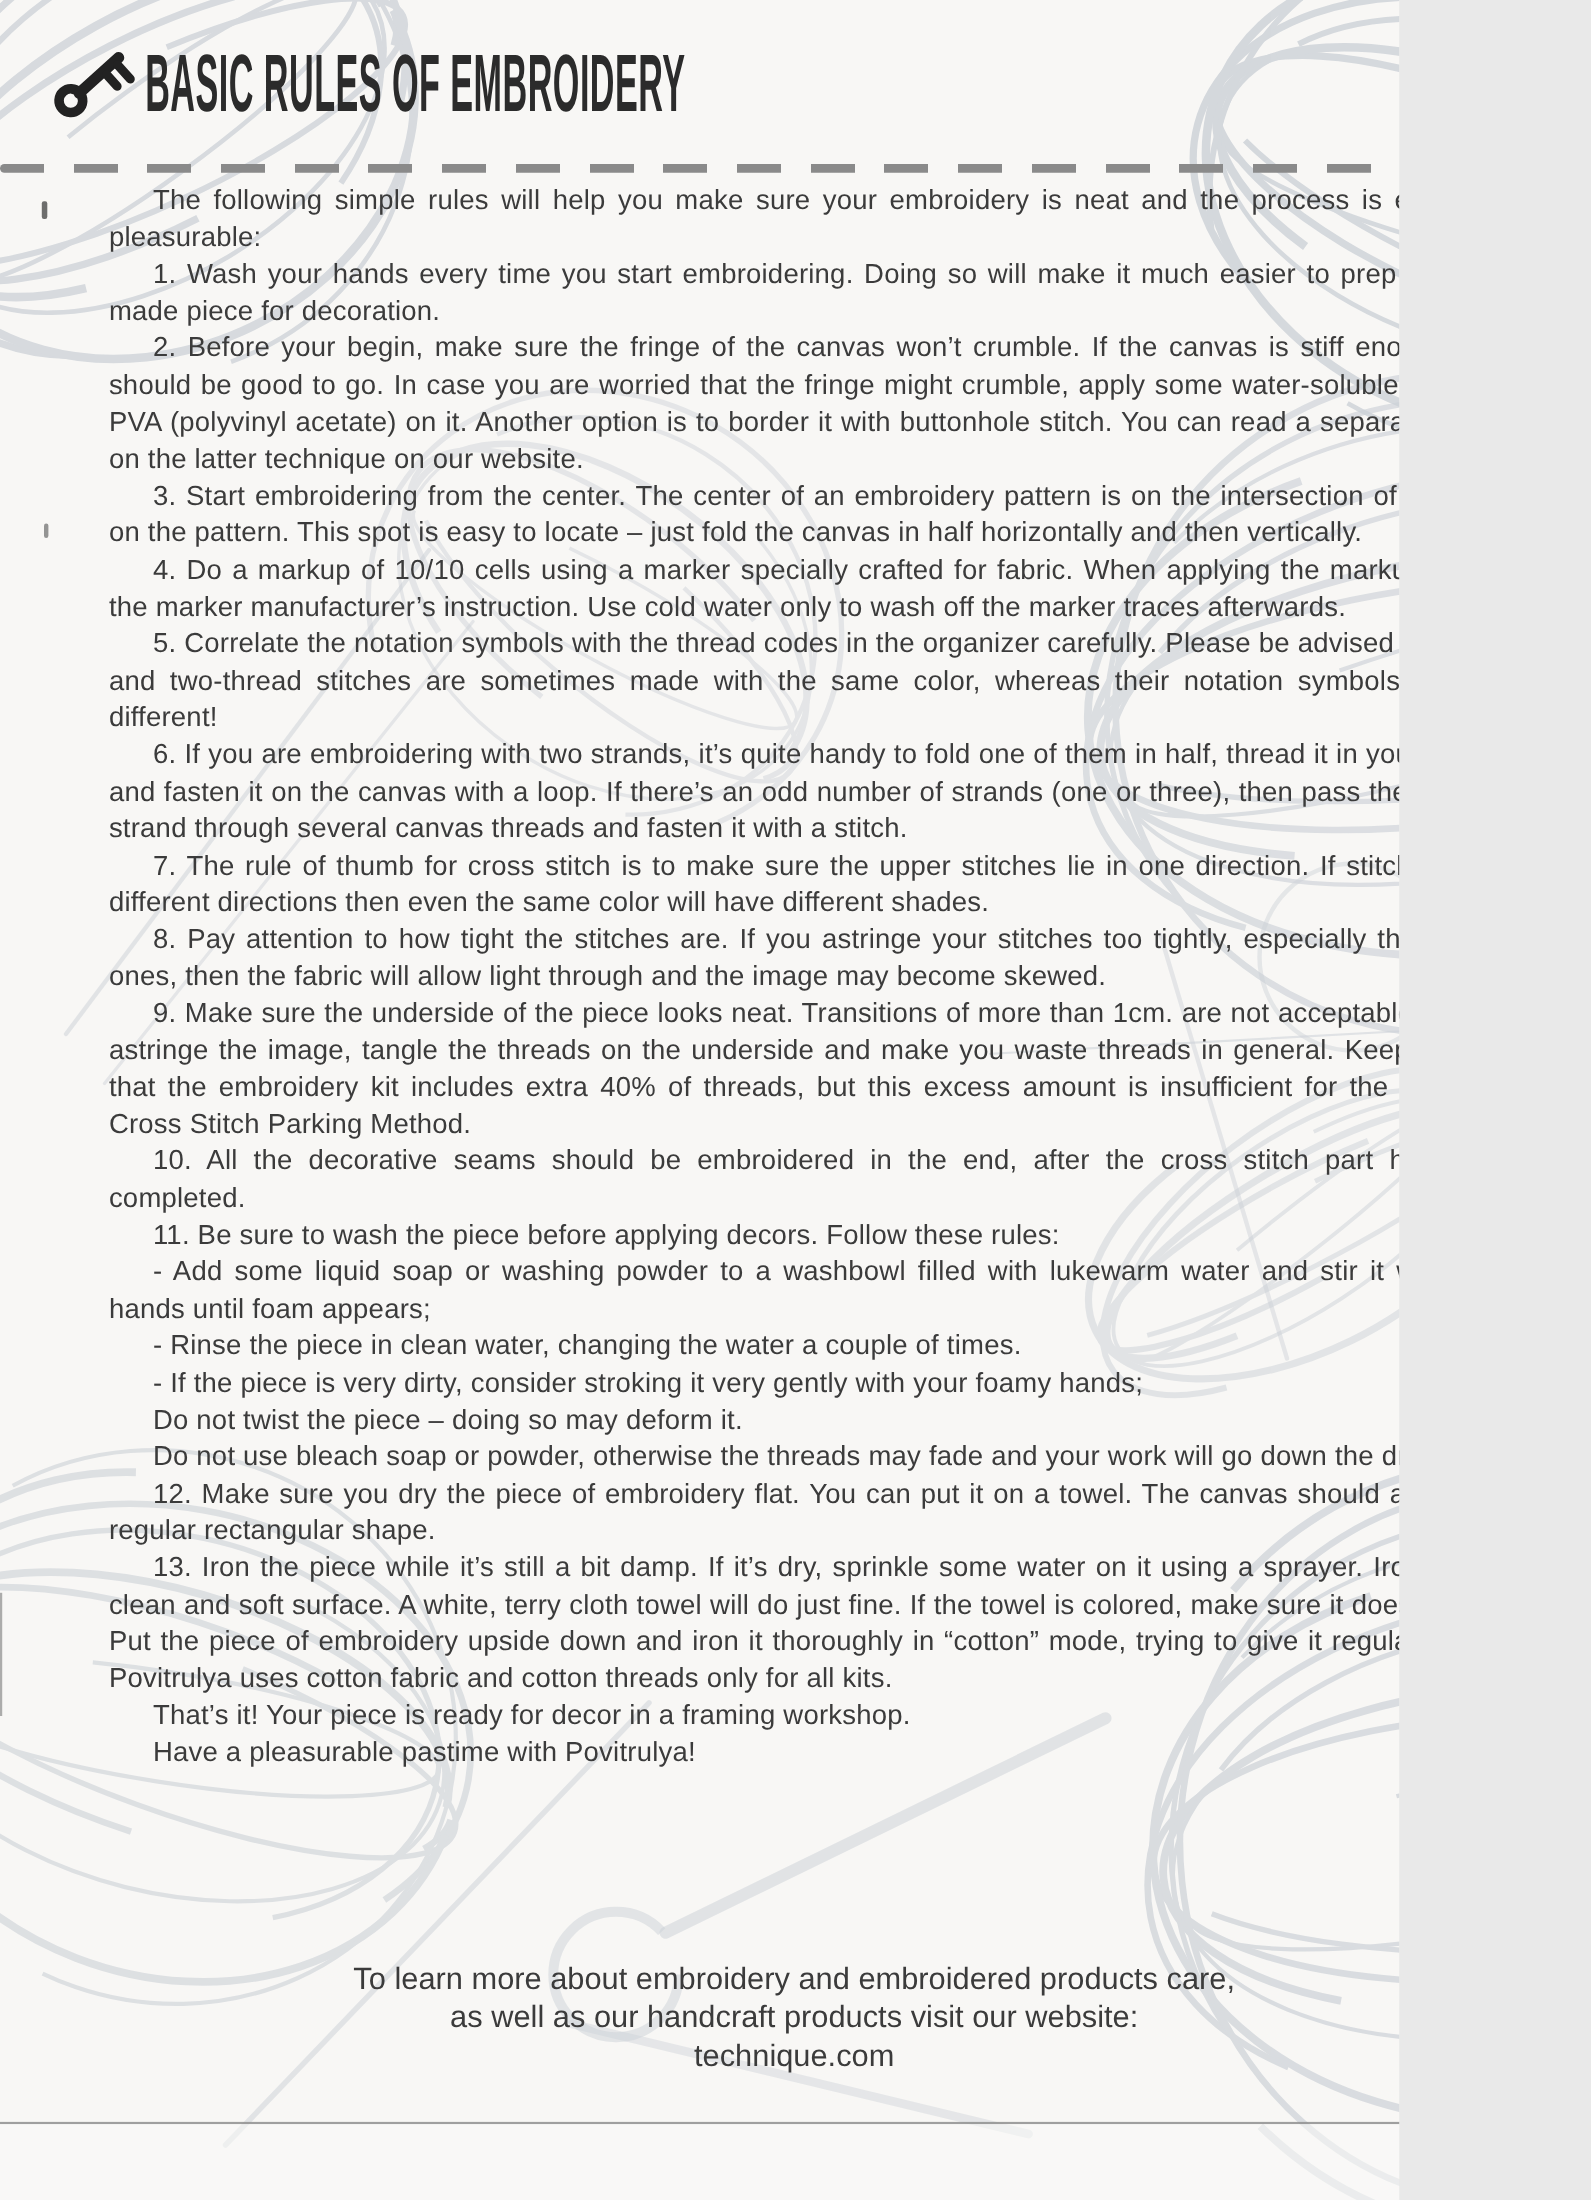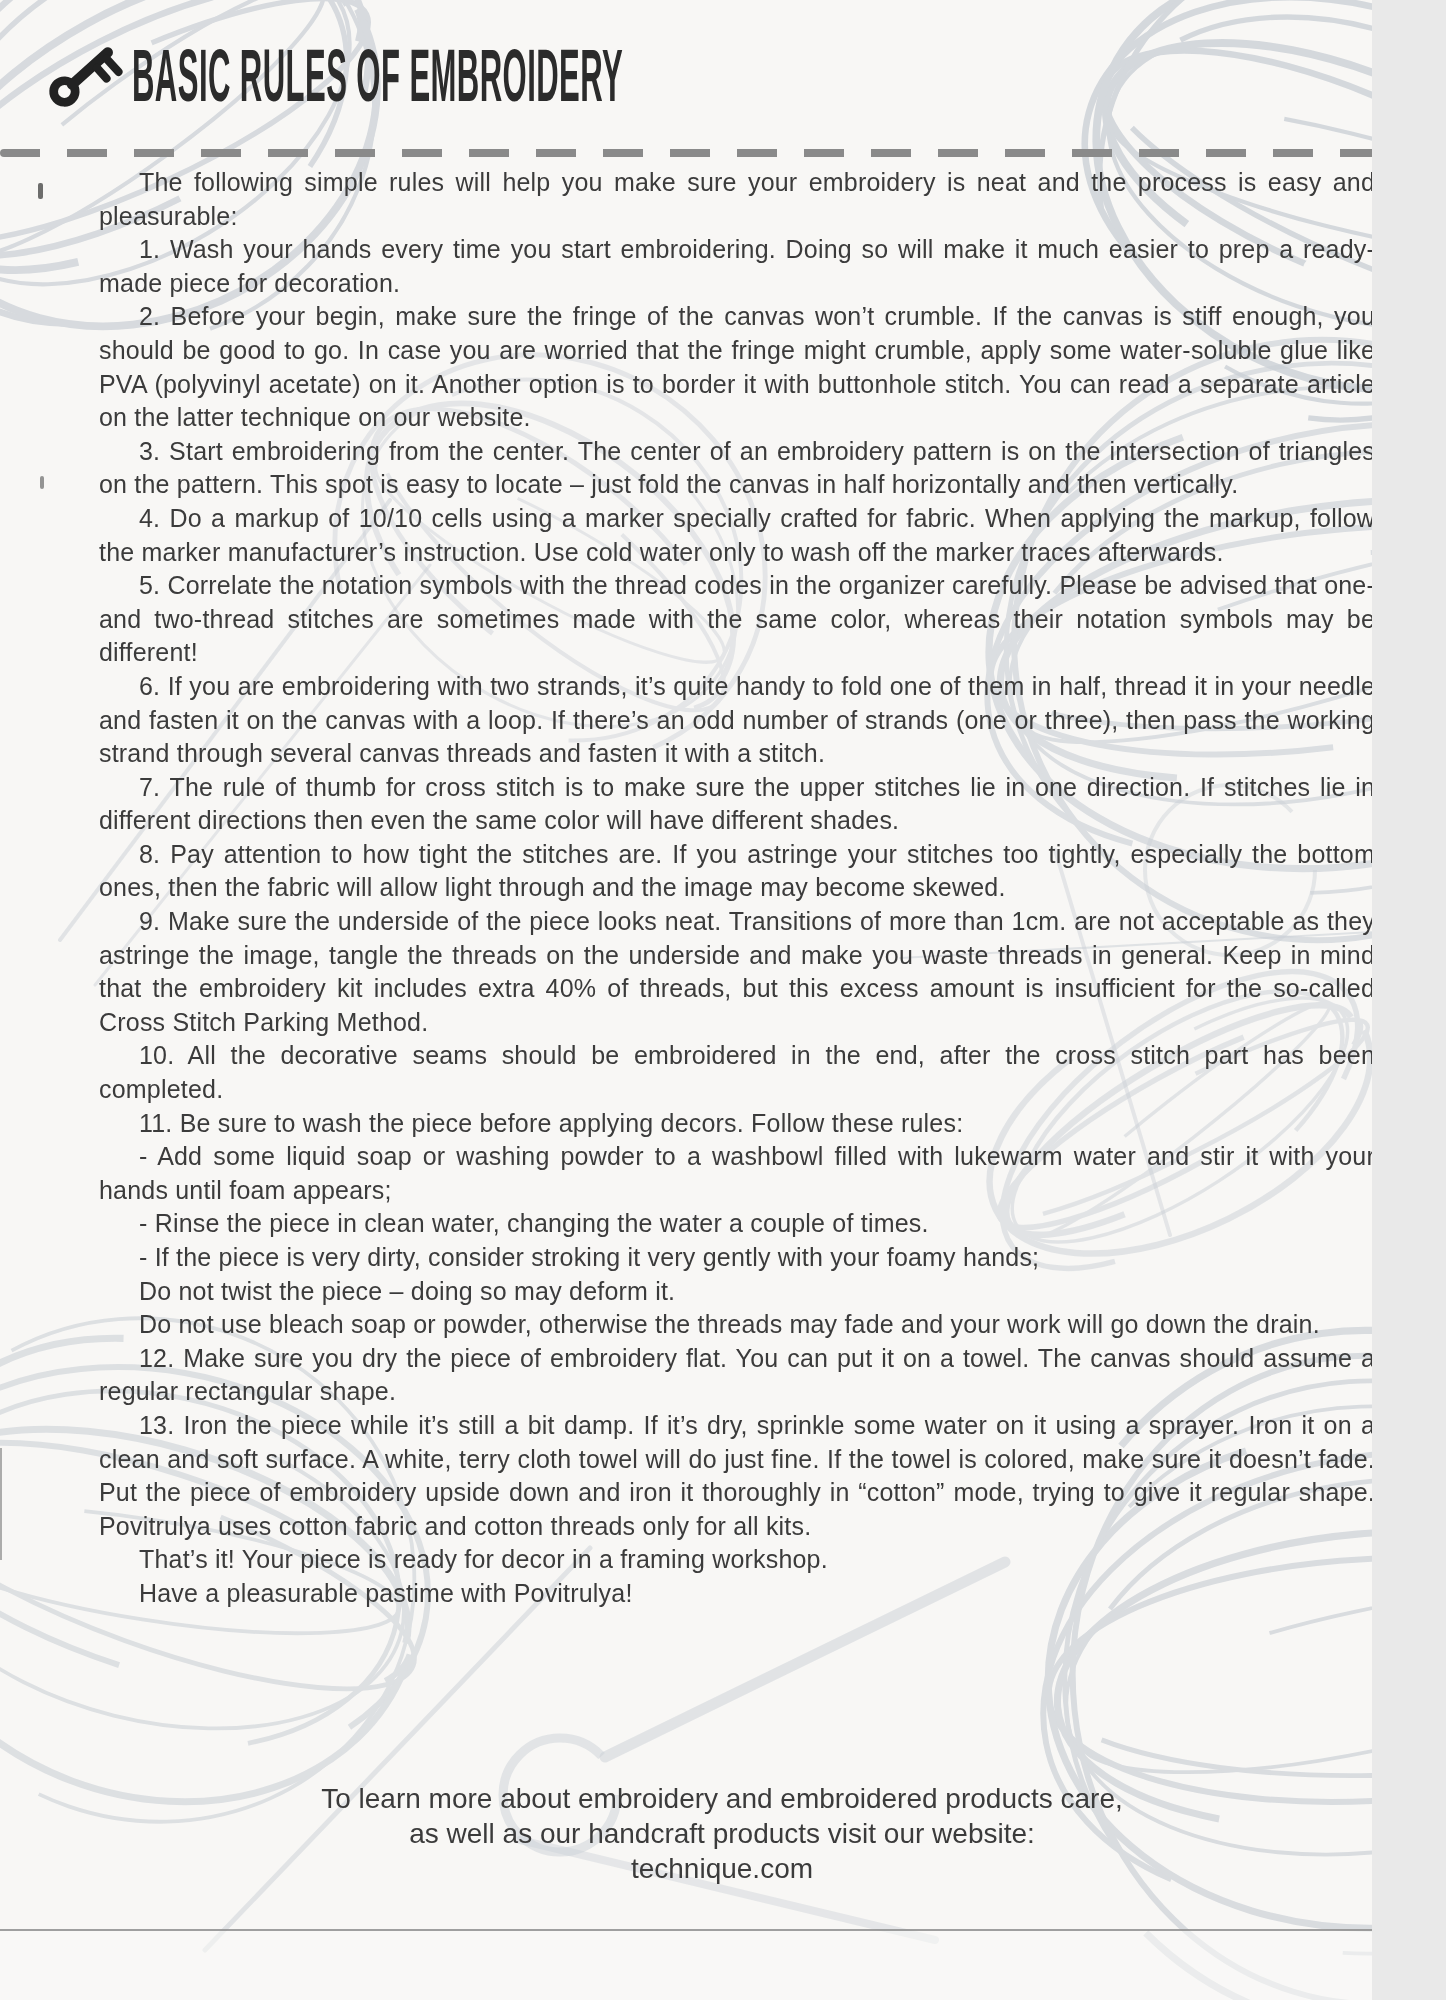--- a/index.html
+++ b/index.html
@@ -1,18 +1,18 @@
 <!DOCTYPE html>
 <html><head>
 <meta charset="utf-8">
 <style>
   html,body{margin:0;padding:0;background:#e9e9e9;}
   .page{
     position:relative;
-    width:1372px;height:2000px;
+    width:1272px;height:2000px;
     background:#f8f7f5;
     overflow:hidden;
     font-family:"Liberation Sans", "DejaVu Sans", sans-serif;
     color:#3b3b3b;
   }
   .bg-art{position:absolute;left:0;top:0;width:1446px;height:2000px;}
   .header{position:absolute;left:0;top:0;width:1446px;height:150px;}
   .key-icon{position:absolute;left:44px;top:32px;width:82px;height:82px;}
   .doc-title{
     position:absolute;left:132px;top:40px;

